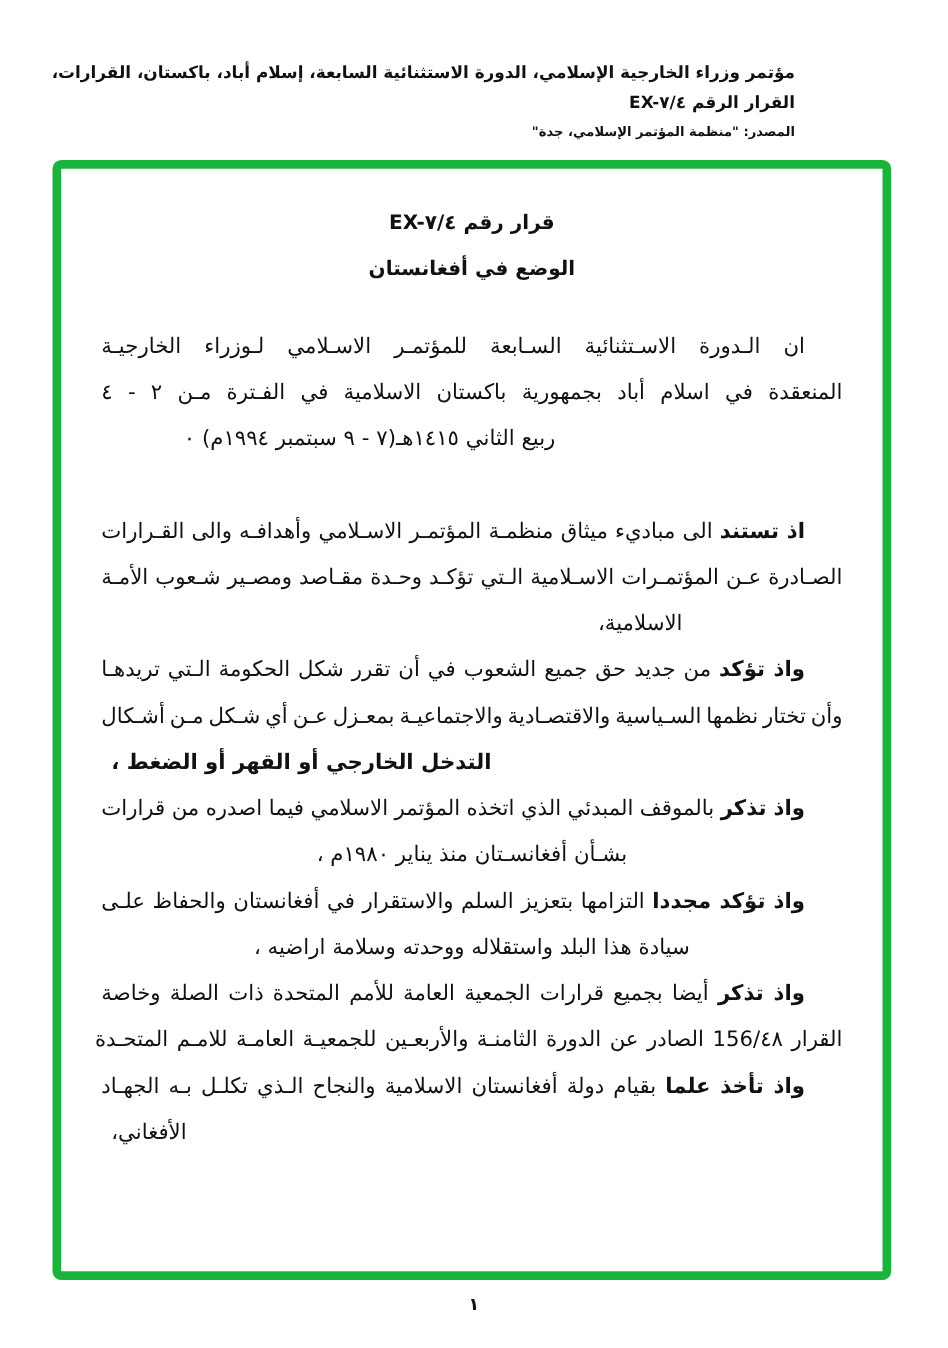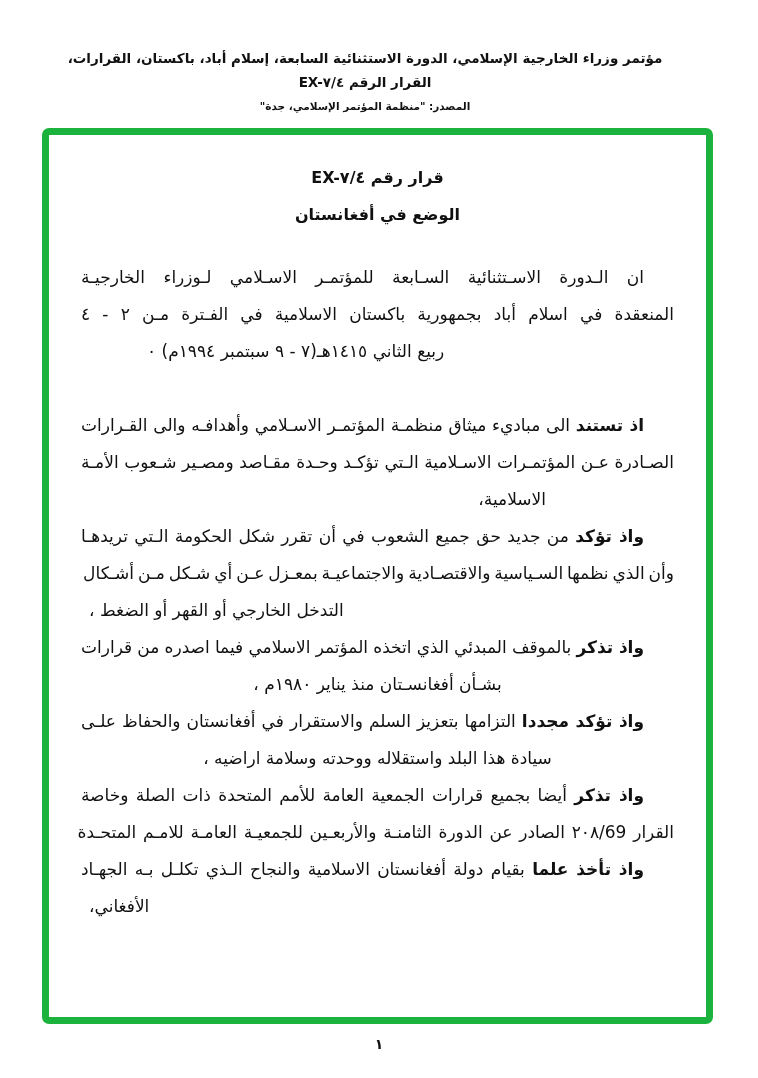--- a/index.html
+++ b/index.html
@@ -1,21 +1,21 @@
 <!DOCTYPE html>
 <html lang="ar"><head>
 <meta charset="utf-8">
 <style>
   html,body{margin:0;padding:0;}
   body{
     width:758px;height:1078px;position:relative;background:#ffffff;
     font-family:"DejaVu Sans",sans-serif;color:#111111;overflow:hidden;
   }
   
-  .page-header{position:absolute;top:46px;left:0;width:636px;text-align:center;direction:rtl;padding-left:47px;}
+  .page-header{position:absolute;top:46px;left:0;width:636px;direction:rtl;}
   .hdr1{font-size:13.5px;font-weight:bold;line-height:24px;letter-spacing:0;}
   .hdr2{font-size:10.5px;font-weight:bold;line-height:18px;margin-top:3px;}
   
   .doc-box{
     position:absolute;top:128px;left:42px;width:671px;height:896px;
     border:7px solid #1cb23e;border-radius:7px;box-sizing:border-box;
     background:#ffffff;
   }
   .doc-content{padding:24px 32px 0 32px;direction:rtl;}
   
@@ -61,34 +61,34 @@
           <div class="line a-j" style="word-spacing: 6.79557px;"><span class="tx">المنعقدة في اسلام أباد بجمهورية باكستان الاسلامية في الفـترة مـن ٢ - ٤</span></div>
           <div class="line a-l" style="padding-left: 66px;"><span class="tx">ربيع الثاني ١٤١٥هـ(٧ - ٩ سبتمبر ١٩٩٤م) ٠</span></div>
         </div>
         <div class="para spaced">
           <div class="line a-j first" style="word-spacing: 0.323437px;"><span class="tx"><span class="lead">اذ تستند</span> الى مباديء ميثاق منظمـة المؤتمـر الاسـلامي وأهدافـه والى القـرارات</span></div>
           <div class="line a-j" style="word-spacing: 0.228125px;"><span class="tx">الصـادرة عـن المؤتمـرات الاسـلامية الـتي تؤكـد وحـدة مقـاصد ومصـير شـعوب الأمـة</span></div>
           <div class="line a-r" style="padding-right: 128px;"><span class="tx">الاسلامية،</span></div>
         </div>
         <div class="para">
           <div class="line a-j first" style="word-spacing: 0.975962px;"><span class="tx"><span class="lead">واذ تؤكد</span> من جديد حق جميع الشعوب في أن تقرر شكل الحكومة الـتي تريدهـا</span></div>
-          <div class="line a-j" style="word-spacing: -1.47727px;"><span class="tx">وأن الذي نظمها السـياسية والاقتصـادية والاجتماعيـة بمعـزل عـن أي شـكل مـن أشـكال</span></div>
-          <div class="line a-l" style="padding-left: 8px;"><span class="tx">التدخل الخارجي أو القهر أو الضغط ،</span></div>
+          <div class="line a-j" style="word-spacing: -1.47727px;"><span class="tx">وأن تختار نظمها السـياسية والاقتصـادية والاجتماعيـة بمعـزل عـن أي شـكل مـن أشـكال</span></div>
+          <div class="line a-l" style="padding-left: 8px; font-weight: bold;"><span class="tx">التدخل الخارجي أو القهر أو الضغط ،</span></div>
         </div>
         <div class="para">
           <div class="line a-j first" style="word-spacing: -0.223011px;"><span class="tx"><span class="lead">واذ تذكر</span> بالموقف المبدئي الذي اتخذه المؤتمر الاسلامي فيما اصدره من قرارات</span></div>
           <div class="line a-c"><span class="tx">بشـأن أفغانسـتان منذ يناير ١٩٨٠م ،</span></div>
         </div>
         <div class="para">
           <div class="line a-j first" style="word-spacing: 0.64375px;"><span class="tx"><span class="lead">واذ تؤكد مجددا</span> التزامها بتعزيز السلم والاستقرار في أفغانستان والحفاظ علـى</span></div>
           <div class="line a-c"><span class="tx">سيادة هذا البلد واستقلاله ووحدته وسلامة اراضيه ،</span></div>
         </div>
         <div class="para">
           <div class="line a-j first" style="word-spacing: 1.98153px;"><span class="tx"><span class="lead">واذ تذكر</span> أيضا بجميع قرارات الجمعية العامة للأمم المتحدة ذات الصلة وخاصة</span></div>
-          <div class="line a-j" style="word-spacing: 1.36563px;"><span class="tx">القرار ٢٠٨/69 الصادر عن الدورة الثامنـة والأربعـين للجمعيـة العامـة للامـم المتحـدة</span></div>
+          <div class="line a-j" style="word-spacing: 1.36563px;"><span class="tx">القرار 156/٤٨ الصادر عن الدورة الثامنـة والأربعـين للجمعيـة العامـة للامـم المتحـدة</span></div>
         </div>
         <div class="para">
           <div class="line a-j first" style="word-spacing: 1.8679px;"><span class="tx"><span class="lead">واذ تأخذ علما</span> بقيام دولة أفغانستان الاسلامية والنجاح الـذي تكلـل بـه الجهـاد</span></div>
           <div class="line a-l" style="padding-left: 8px;"><span class="tx">الأفغاني،</span></div>
         </div>
       </div>
   </div>
 </div>
 
 <div class="page-number">١</div>

